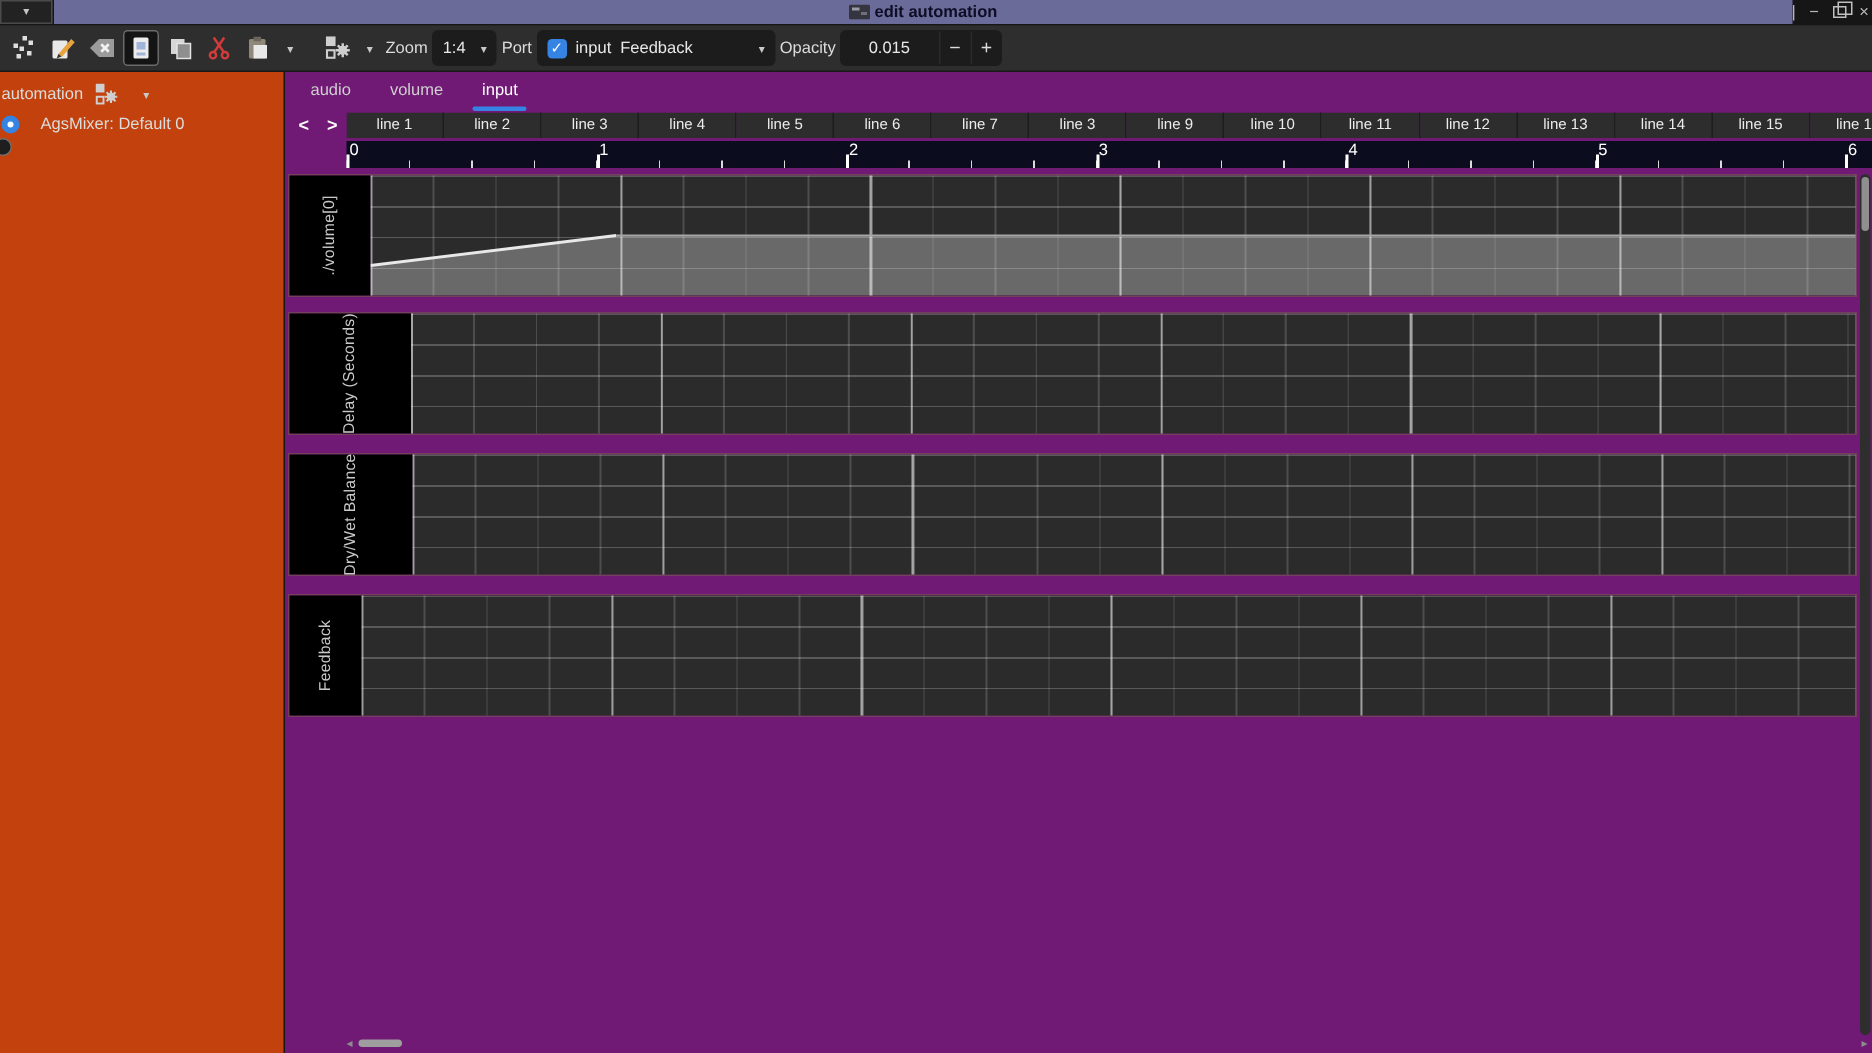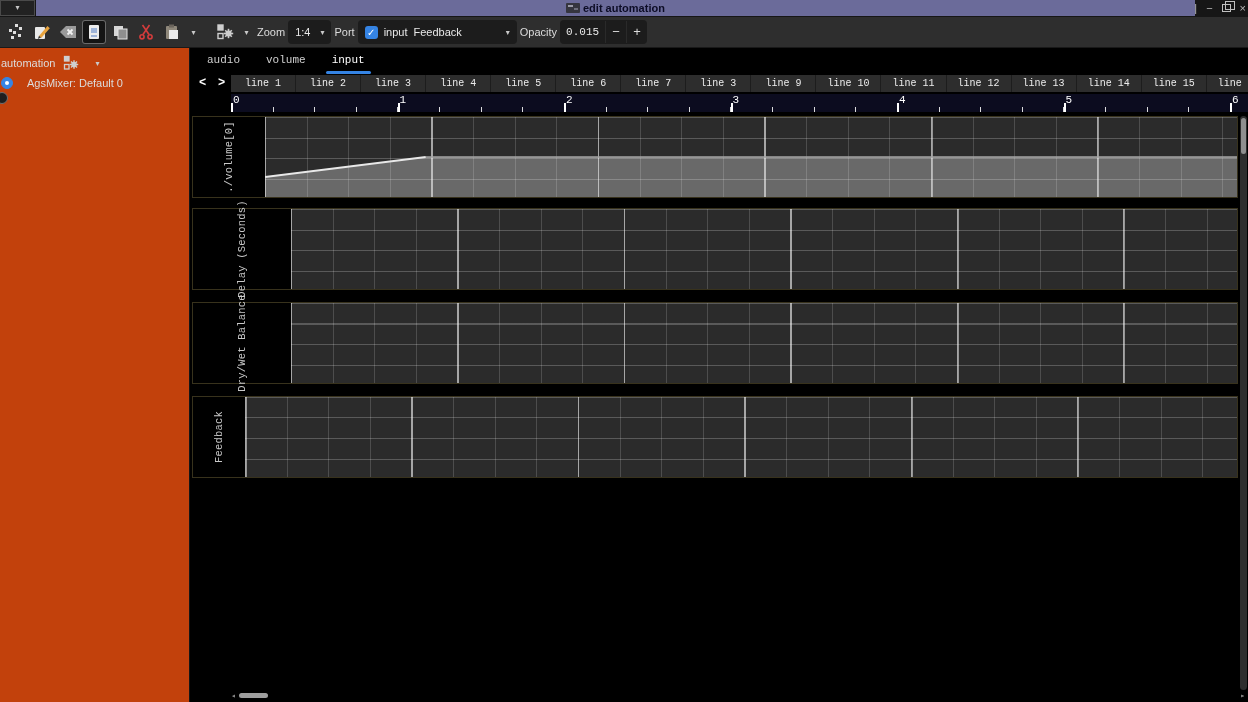--- a/index.html
+++ b/index.html
@@ -30,33 +30,33 @@
   .dd-glyph{color:#c9c9c9;font-size:8px;}
   .tlab{color:#dcdcdc;font-size:11px;margin:0 1px;flex:0 0 auto;}
   .combo{background:#1c1c1c;border-radius:4px;height:24px;display:flex;align-items:center;
          padding:0 7px;color:#e8e8e8;font-size:11px;gap:6px;flex:0 0 auto;}
   .combo .dd-glyph{margin-left:4px;}
   .checkbox{width:13px;height:13px;background:#3584e4;border-radius:3px;color:#fff;font-size:10px;
             line-height:13px;text-align:center;}
   .checkbox::after{content:"✓";}
   .spin{background:#1c1c1c;border-radius:4px;height:24px;display:flex;align-items:center;color:#e8e8e8;
         font-size:11px;flex:0 0 auto;}
-  .spin .val{padding:0 6px;min-width:40px;font-family:Liberation Mono, monospace;}
+  .spin .val{padding:0 19px;min-width:40px;}
   .spin .sbtn{width:21px;text-align:center;font-size:13px;color:#dcdcdc;border-left:1px solid #2a2a2a;line-height:22px;}
 
   
   .sidebar{position:absolute;top:48px;left:0;width:190px;bottom:0;background:#c2410c;border-right:1px solid #161616;}
   .sb-head{display:flex;align-items:center;gap:8px;padding:7px 0 5px 1px;color:#dcdcdc;font-size:11px;}
   .radio-row{display:flex;align-items:center;gap:14px;padding-left:1px;height:14px;color:#dcdcdc;font-size:11px;}
   .radio{width:12px;height:12px;border-radius:50%;border:1px solid #6f6f6f;background:#1e1e1e;position:relative;flex:0 0 auto;}
   .radio.sel{background:#3584e4;border-color:#3584e4;}
   .radio.sel::after{content:"";position:absolute;left:3px;top:3px;width:4px;height:4px;background:#fff;border-radius:50%;}
 
   
-  .editor{position:absolute;left:190px;top:48px;right:0;bottom:0;background:#000000;overflow:hidden;font-family:Liberation Mono, monospace;}
+  .editor{position:absolute;left:190px;top:48px;right:0;bottom:0;background:#701a75;overflow:hidden;}
   .tabs{position:absolute;top:0;left:0;right:0;height:26px;display:flex;padding-left:4px;}
   .tab{padding:6px 13px 0 13px;color:#cfcfcf;font-size:11px;position:relative;}
   .tab.active{color:#fff;}
   .tab.active::after{content:"";position:absolute;left:7px;right:7px;bottom:0;height:3px;background:#3584e4;border-radius:2px;}
   .nav{position:absolute;top:27px;left:3px;width:38px;height:17px;display:flex;}
   .nav span{width:19px;text-align:center;color:#fff;font-weight:bold;font-size:12px;line-height:16px;}
   .line-header{position:absolute;top:27px;left:41px;right:0;height:17px;display:flex;overflow:hidden;}
   .line-tab{flex:0 0 65.06px;background:#2d2d2d;border-right:1px solid #1d1d1d;color:#ececec;
             font-size:10px;text-align:center;line-height:17px;}
   .ruler{position:absolute;top:46px;left:41px;right:0;height:18px;background:#0c0c1f;}

